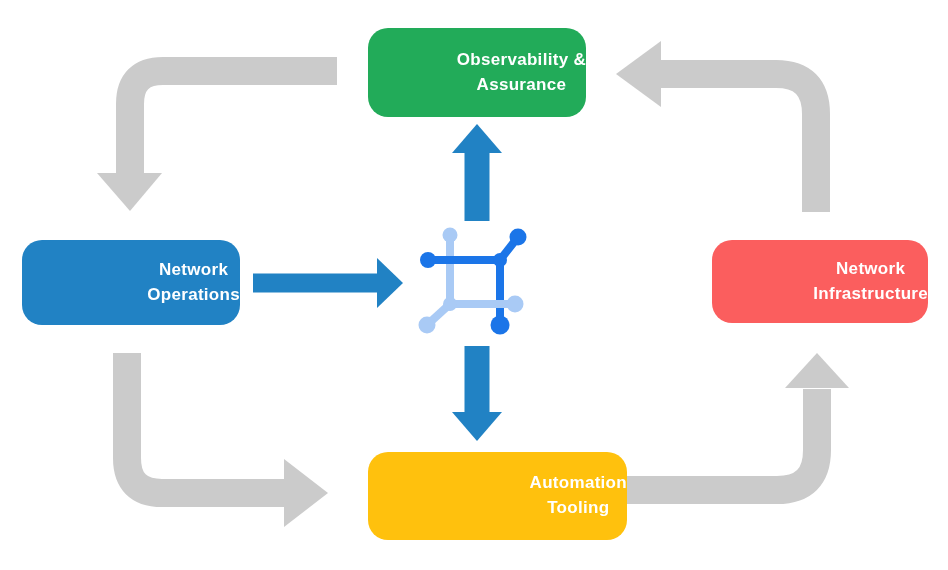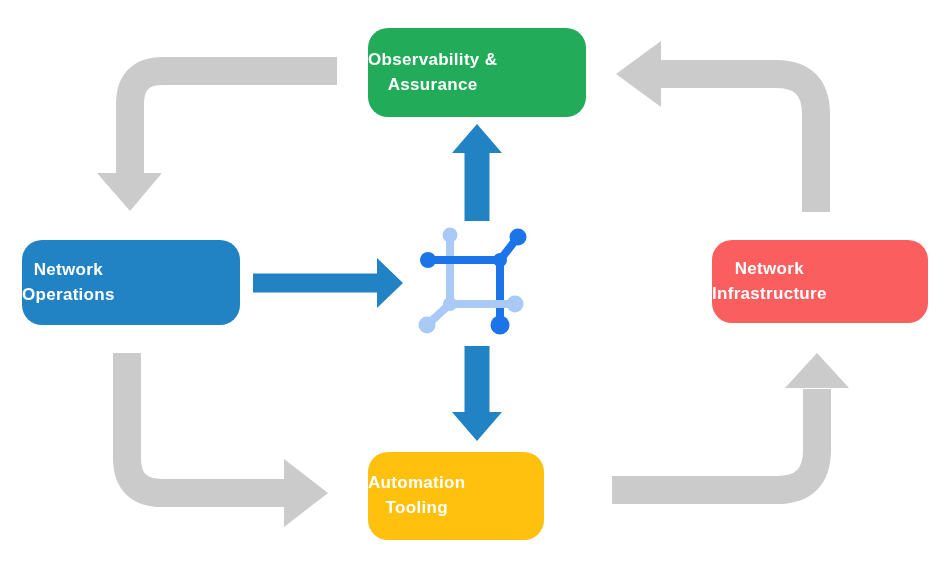--- a/index.html
+++ b/index.html
@@ -28,32 +28,32 @@
   
   .icon-line { stroke: currentColor; stroke-width: 8; fill: none; stroke-linecap: round; stroke-linejoin: round; }
   .icon-dot  { fill: currentColor; stroke: none; }
 
   
   .node {
     position: absolute;
     border-radius: 20px;
     display: flex;
     align-items: center;
-    justify-content: flex-start;
+    justify-content: flex-end;
     text-align: center;
     font-size: 17px;
     font-weight: 600;
     letter-spacing: 0.3px;
     line-height: 1.45;
     white-space: pre-line;
   }
   .node-observability { left: 368px; top: 28px;  width: 218px; height: 89px; }
   .node-operations    { left: 22px;  top: 240px; width: 218px; height: 85px; }
   .node-infrastructure{ left: 712px; top: 240px; width: 216px; height: 83px; }
-  .node-automation    { left: 368px; top: 452px; width: 176px; height: 88px; }
+  .node-automation    { left: 368px; top: 452px; width: 259px; height: 88px; }
 </style>
 </head>
 <body>
 
 <div class="canvas" data-bind-style="background:colors.background" style="background: rgb(255, 255, 255);">
 
   <svg class="arrows-layer" viewBox="0 0 948 570">
 
     <g class="cycle-arrow" data-bind-style="color:colors.cycle_arrow_gray" style="color: rgb(203, 203, 203);">
       <path class="arrow-shaft" d="M 337 71 L 163 71 Q 130 71 130 104 L 130 174"></path>

